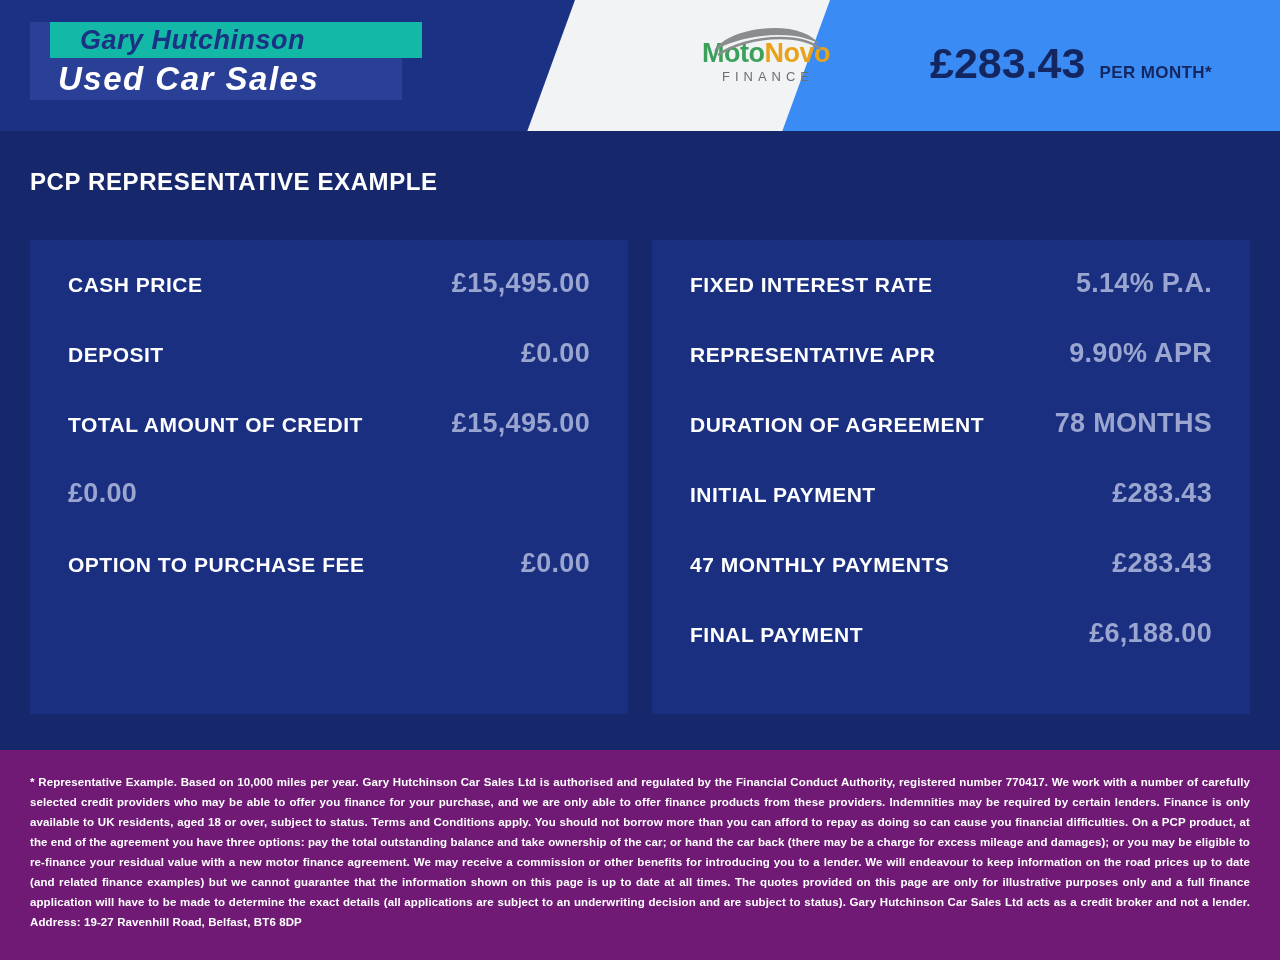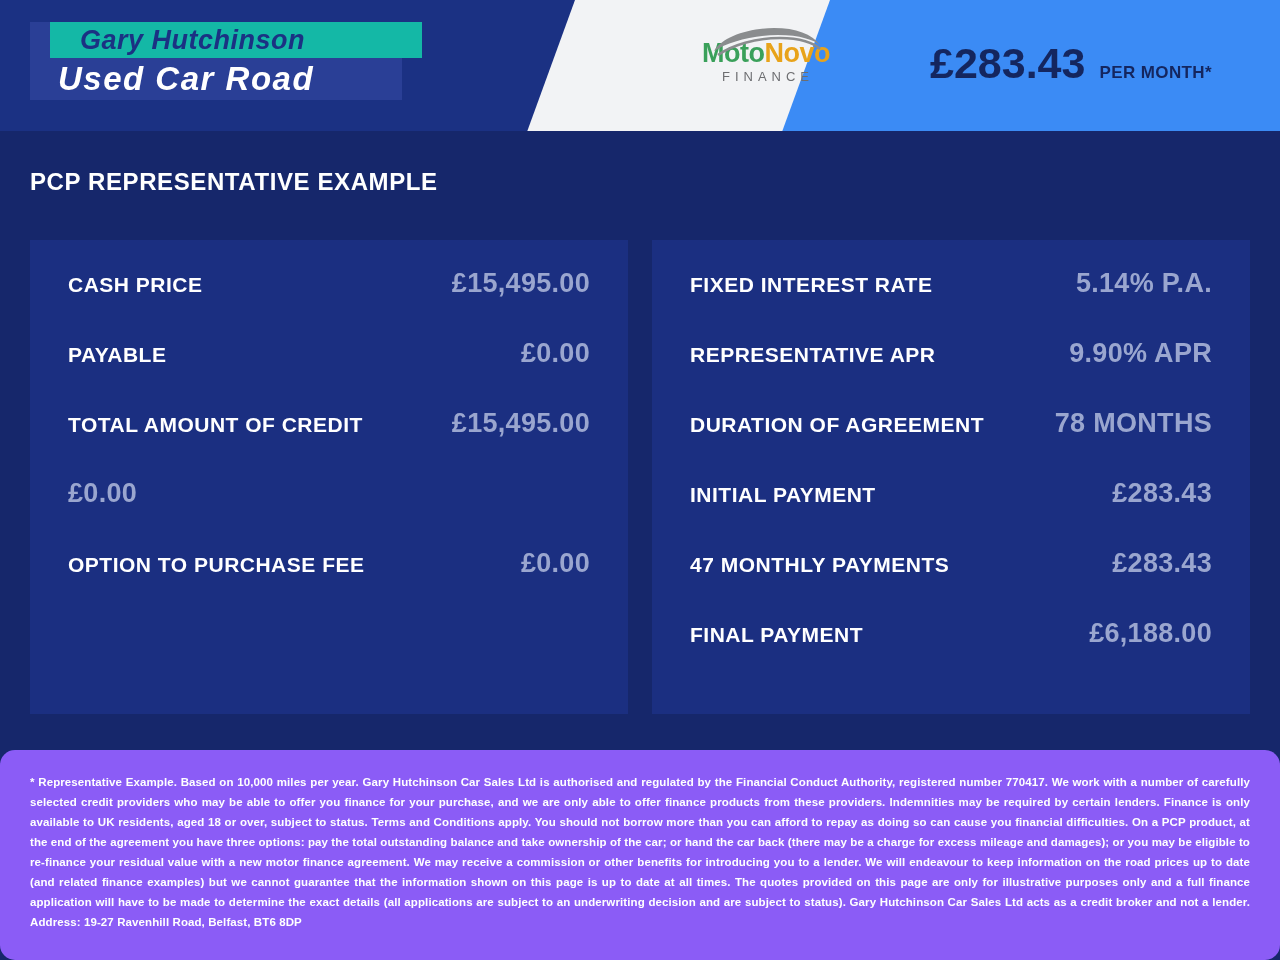--- a/index.html
+++ b/index.html
@@ -190,23 +190,22 @@
     text-align: center;
   }
 
   
   .footer {
     position: absolute;
     left: 0;
     bottom: 0;
     width: 1280px;
     height: 210px;
-    background: #8b5cf6;
+    background: #701a75;
     padding: 22px 30px 10px 30px;
-    border-radius: 15px;
   }
   .footer-text {
     color: #ffffff;
     font-size: 11.5px;
     font-weight: bold;
     line-height: 20px;
     letter-spacing: 0.1px;
     text-align: justify;
   }
 </style>
@@ -214,21 +213,21 @@
 <body>
 
 <div class="page">
 
   <div class="header">
     <div class="header-white-panel"></div>
     <div class="header-blue-panel"></div>
 
     <div class="dealer-logo">
       <div class="dealer-logo-line1">Gary Hutchinson</div>
-      <div class="dealer-logo-line2">Used Car Road</div>
+      <div class="dealer-logo-line2">Used Car Sales</div>
     </div>
 
     <div class="motonovo">
       <span class="motonovo-car">
         <svg width="116" height="34" viewBox="0 0 116 34">
           <path d="M6 26 C 14 12, 40 3, 66 3 C 88 3, 104 9, 112 20 C 106 15, 92 10, 70 10 C 44 10, 20 17, 6 26 Z" fill="#8a8c8e"></path>
           <path d="M10 30 C 24 20, 48 13, 72 13 C 92 13, 106 18, 112 24" stroke="#8a8c8e" stroke-width="2.5" fill="none"></path>
         </svg>
       </span>
       <div class="motonovo-word">
@@ -246,21 +245,21 @@
   <div class="section-title">PCP REPRESENTATIVE EXAMPLE</div>
 
   <div class="tables">
 
     <div class="panel">
       <div class="row">
         <span class="row-label">CASH PRICE</span>
         <span class="row-value">£15,495.00</span>
       </div>
       <div class="row">
-        <span class="row-label">PAYABLE</span>
+        <span class="row-label">DEPOSIT</span>
         <span class="row-value">£0.00</span>
       </div>
       <div class="row">
         <span class="row-label">TOTAL AMOUNT OF CREDIT</span>
         <span class="row-value">£15,495.00</span>
       </div>
       <div class="row">
         <span class="row-value">£0.00</span>
       </div>
       <div class="row">

